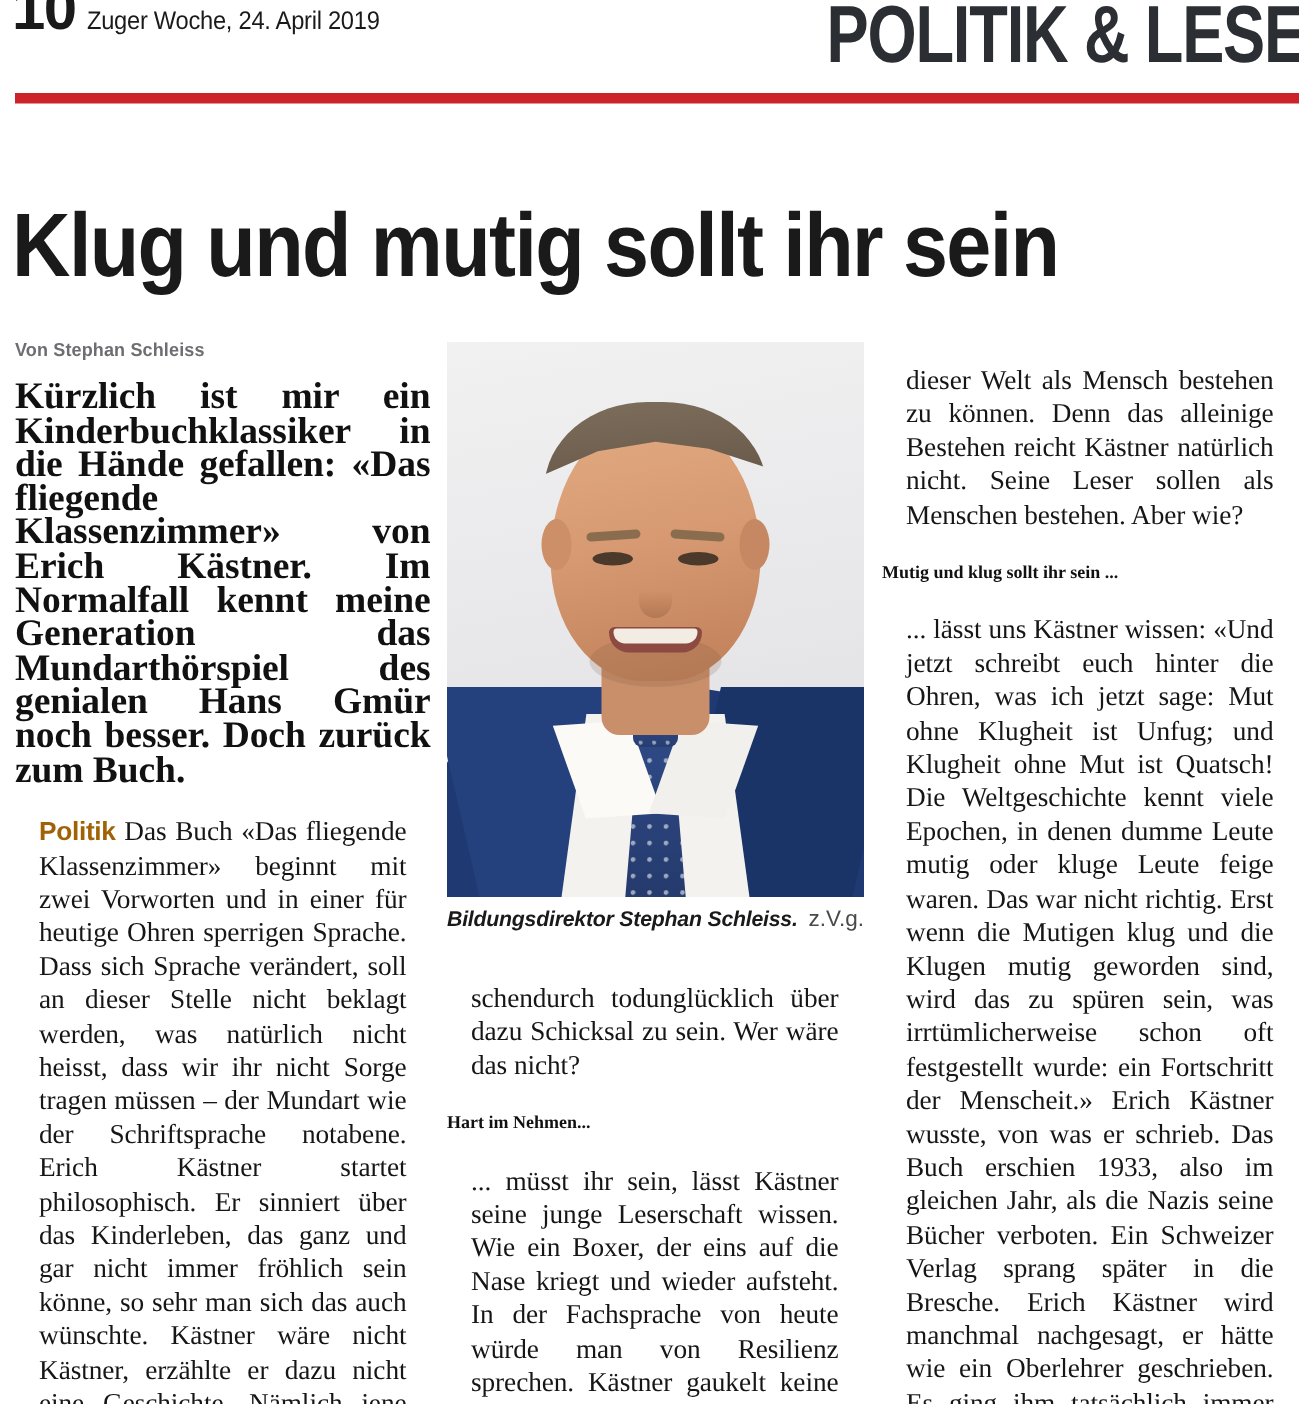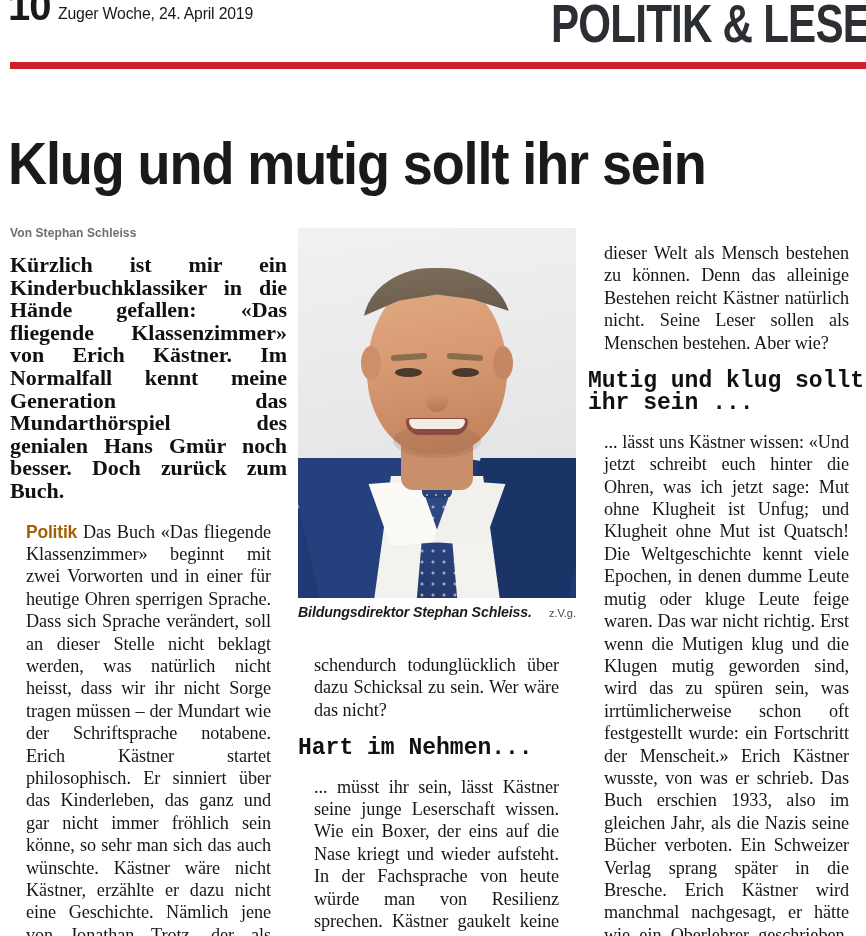--- a/index.html
+++ b/index.html
@@ -109,21 +109,21 @@
     color: #6d6e71;
     letter-spacing: 0.1px;
     margin: 0 0 14px 0;
     transform: scaleX(0.96);
     transform-origin: left top;
   }
 
   .lead {
     font-family: "Liberation Serif", serif;
     font-weight: bold;
-    font-size: 22px;
+    font-size: 25px;
     line-height: 22.6px;
     text-align: justify;
     margin: 0 0 18px 0;
     color: #111;
     letter-spacing: -0.05px;
   }
 
   .body-p {
     font-family: "Liberation Serif", serif;
     font-size: 18.2px;
@@ -138,23 +138,23 @@
 
   .kicker {
     font-family: "Liberation Sans", sans-serif;
     font-weight: bold;
     font-size: 17.5px;
     color: #a16207;
     letter-spacing: -0.2px;
   }
 
   .subhead {
-    font-family: Liberation Mono, monospace;
-    font-weight: bold;
-    font-size: 23px;
+    font-family: Liberation Serif, serif;
+    font-weight: bold;
+    font-size: 12px;
     line-height: 22.4px;
     margin: 16px 0 0 0;
     color: #111;
   }
 
   
   .photo-wrap {
     position: absolute;
     left: 298px;
     top: 228px;
@@ -409,21 +409,21 @@
     font-family: "Liberation Sans", sans-serif;
     font-weight: bold;
     font-style: italic;
     font-size: 14.2px;
     color: #1a1a1a;
     letter-spacing: -0.15px;
     white-space: nowrap;
   }
   .credit {
     font-family: "Liberation Sans", sans-serif;
-    font-size: 11px;
+    font-size: 15px;
     color: #4a4a4a;
     white-space: nowrap;
   }
 
   .col-2-text {
     position: absolute;
     left: 298px;
     top: 638px;
     width: 277px;
   }

